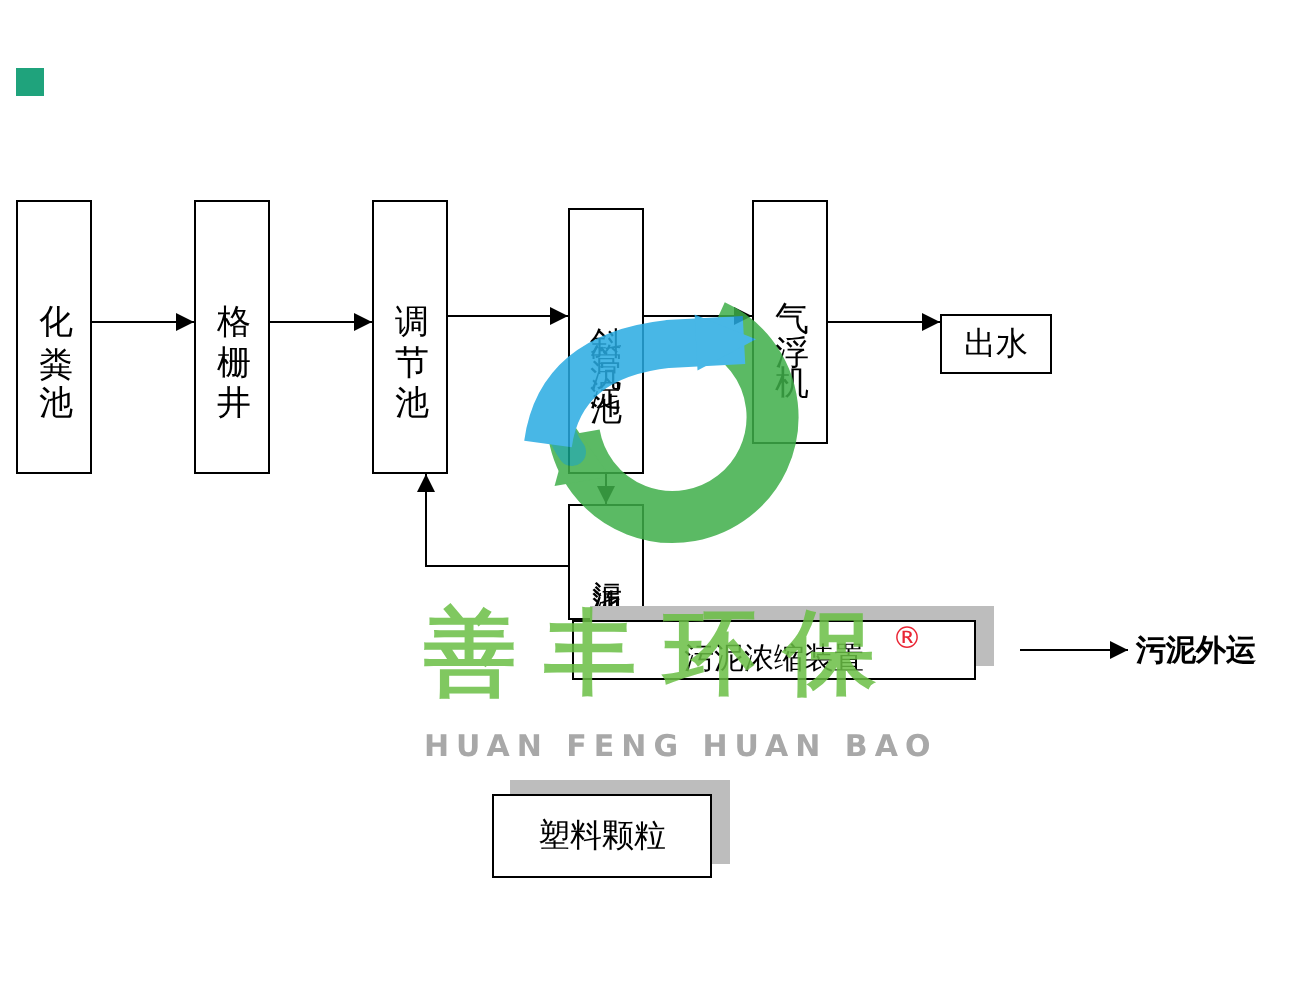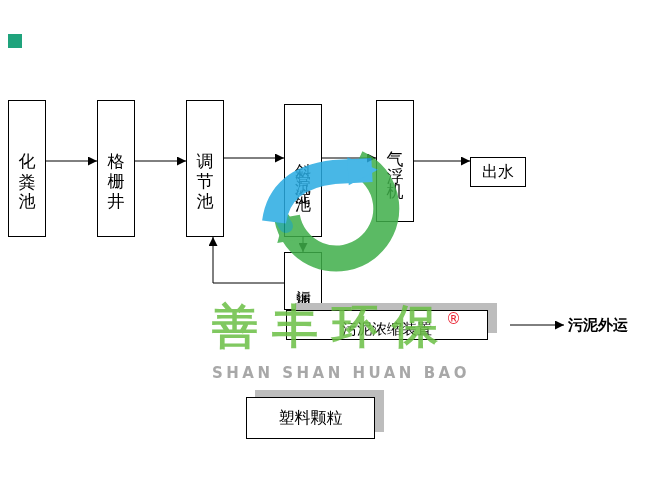--- a/index.html
+++ b/index.html
@@ -20,21 +20,21 @@
   .shadowed{box-shadow:9px -7px 0 0 #bdbdbd;}
 
   .b1{left:8px;top:100px;width:38px;height:137px;}
   .b2{left:97px;top:100px;width:38px;height:137px;}
   .b3{left:186px;top:100px;width:38px;height:137px;}
   .b4{left:284px;top:104px;width:38px;height:133px;}
   .b5{left:376px;top:100px;width:38px;height:122px;}
   .b6{left:470px;top:146px;width:56px;height:30px;font-size:16px;margin-top:11px;}
   .b7{left:284px;top:252px;width:38px;height:58px;}
   .b8{left:286px;top:310px;width:202px;height:30px;font-size:15px;align-items:flex-end;}
-  .b9{left:246px;top:397px;width:129px;height:42px;font-size:16px;}
+  .b9{left:246px;top:397px;width:110px;height:42px;font-size:16px;}
 
   .sludge-out{position:absolute;left:568px;top:316px;font-size:15px;z-index:2;white-space:nowrap;font-weight:bold;}
 
   .wm{position:absolute;left:0;top:16px;width:612px;height:500px;opacity:.85;z-index:5;pointer-events:none;}
   .logo{position:absolute;left:256px;top:114px;}
   .brand-cn{position:absolute;left:212px;top:280px;font-size:46px;font-weight:700;color:#6abf45;
             letter-spacing:14px;white-space:nowrap;}
   .reg{font-size:15px;color:#e60012;letter-spacing:0;vertical-align:18px;margin-left:-6px;font-weight:400;}
   .brand-en{position:absolute;left:212px;top:348px;font-size:15px;color:#999;letter-spacing:3.5px;
             font-weight:600;white-space:nowrap;}
@@ -100,16 +100,16 @@
         </marker>
         <marker id="ahb" markerUnits="userSpaceOnUse" markerWidth="36" markerHeight="36" refX="26" refY="18" orient="auto">
           <path d="M2,4 L32,18 L2,32 Z" fill="#29abe2"></path>
         </marker>
       </defs>
       <path d="M101,33 A50,50 0 1 1 31,87" fill="none" stroke="#3fae49" stroke-width="26" marker-end="url(#ahg)"></path>
       <path d="M30,96 Q18,80 30,62" fill="none" stroke="#13a08b" stroke-width="14" stroke-linecap="round"></path>
       <path d="M18,92 Q24,48 78,42 L116,40" fill="none" stroke="#29abe2" stroke-width="24" marker-end="url(#ahb)"></path>
     </svg>
     <div class="brand-cn"><span>善丰环保</span><span class="reg">®</span></div>
-    <div class="brand-en">SHAN SHAN HUAN BAO</div>
+    <div class="brand-en">HUAN FENG HUAN BAO</div>
   </div>
 
 </div>
 
 </body></html>

